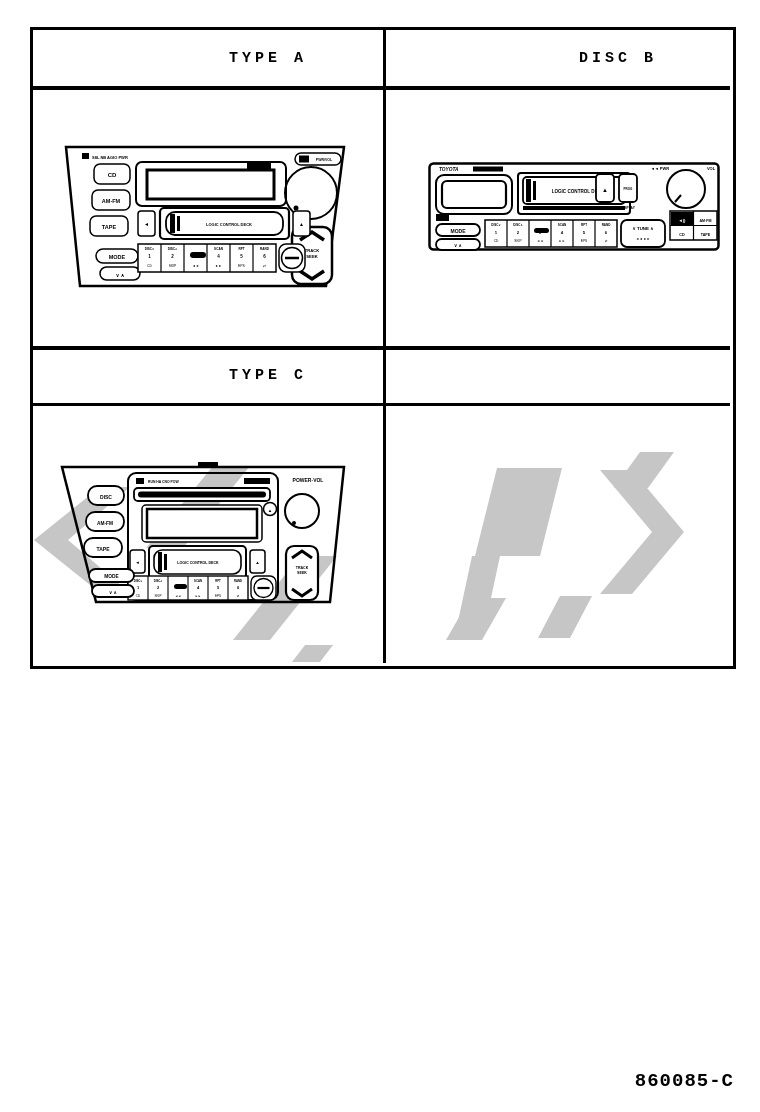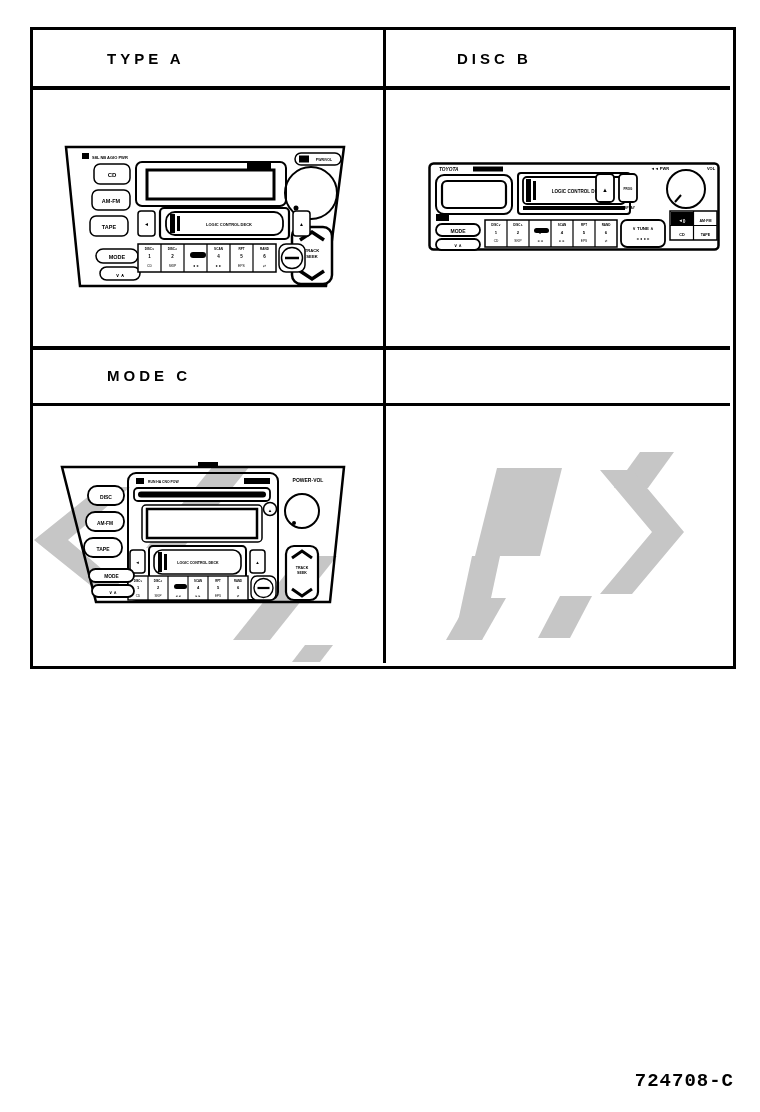--- a/index.html
+++ b/index.html
@@ -12,21 +12,21 @@
     position:absolute;left:30px;top:27px;width:700px;height:636px;
     border:3px solid #000;z-index:3;pointer-events:none;
   }
   .vline{position:absolute;left:383px;top:27px;width:3px;height:636px;background:#000;z-index:3;}
   .hline{position:absolute;left:30px;width:700px;background:#000;z-index:3;}
   .hl1{top:86px;height:4px;}
   .hl2{top:346px;height:4px;}
   .hl3{top:403px;height:3px;}
   .cell-header{
     position:absolute;z-index:4;font-weight:bold;font-size:15px;letter-spacing:4px;
-    text-align:left;width:200px;
+    text-align:right;width:200px;font-family:Liberation Mono, monospace;
   }
   .ha{left:107px;top:50px;}
   .hb{left:457px;top:50px;}
   .hc{left:107px;top:367px;}
   
   .fig-num{
     position:absolute;right:26px;top:1070px;z-index:4;
     font-family:"Liberation Mono",monospace;font-weight:bold;font-size:19px;letter-spacing:1px;
   }
   
@@ -70,21 +70,21 @@
   <div class="wm10"></div>
 </div>
 
 <div class="grid-outer"></div>
 <div class="vline"></div>
 <div class="hline hl1"></div>
 <div class="hline hl2"></div>
 <div class="hline hl3"></div>
 <div class="cell-header ha">TYPE A</div>
 <div class="cell-header hb">DISC B</div>
-<div class="cell-header hc">MODE C</div>
+<div class="cell-header hc">TYPE C</div>
 
 <svg class="radio ra" width="282" height="143" viewBox="0 0 282 143">
   <polygon class="ln" stroke-width="2.5" points="2,2 280,2 262,141 16,141"></polygon>
   <rect class="fb" x="18" y="8" width="7" height="6"></rect>
   <text x="28" y="13.5" font-size="4" class="tb">S8L NB AGIO PWR</text>
 
   <rect class="fw" stroke-width="1.5" x="30" y="19" width="36" height="20" rx="6"></rect>
   <text x="48" y="32" font-size="6" class="tb mid">CD</text>
   <rect class="fw" stroke-width="1.5" x="28" y="45" width="38" height="20" rx="6"></rect>
   <text x="47" y="58" font-size="5.5" class="tb mid">AM-FM</text>
@@ -290,13 +290,13 @@
   <circle class="ln" stroke-width="2" cx="244" cy="49" r="17"></circle>
   <circle class="fb" cx="236" cy="61" r="2"></circle>
 
   <rect class="fw" stroke-width="2.2" x="228" y="84" width="32" height="54" rx="8"></rect>
   <path class="ln" stroke-width="3" d="M234,96 L244,89 L254,96"></path>
   <text x="244" y="107" font-size="3.6" class="tb mid">TRACK</text>
   <text x="244" y="112" font-size="3.6" class="tb mid">SEEK</text>
   <path class="ln" stroke-width="3" d="M234,127 L244,134 L254,127"></path>
 </svg>
 
-<div class="fig-num">724708-C</div>
+<div class="fig-num">860085-C</div>
 
 </body></html>

